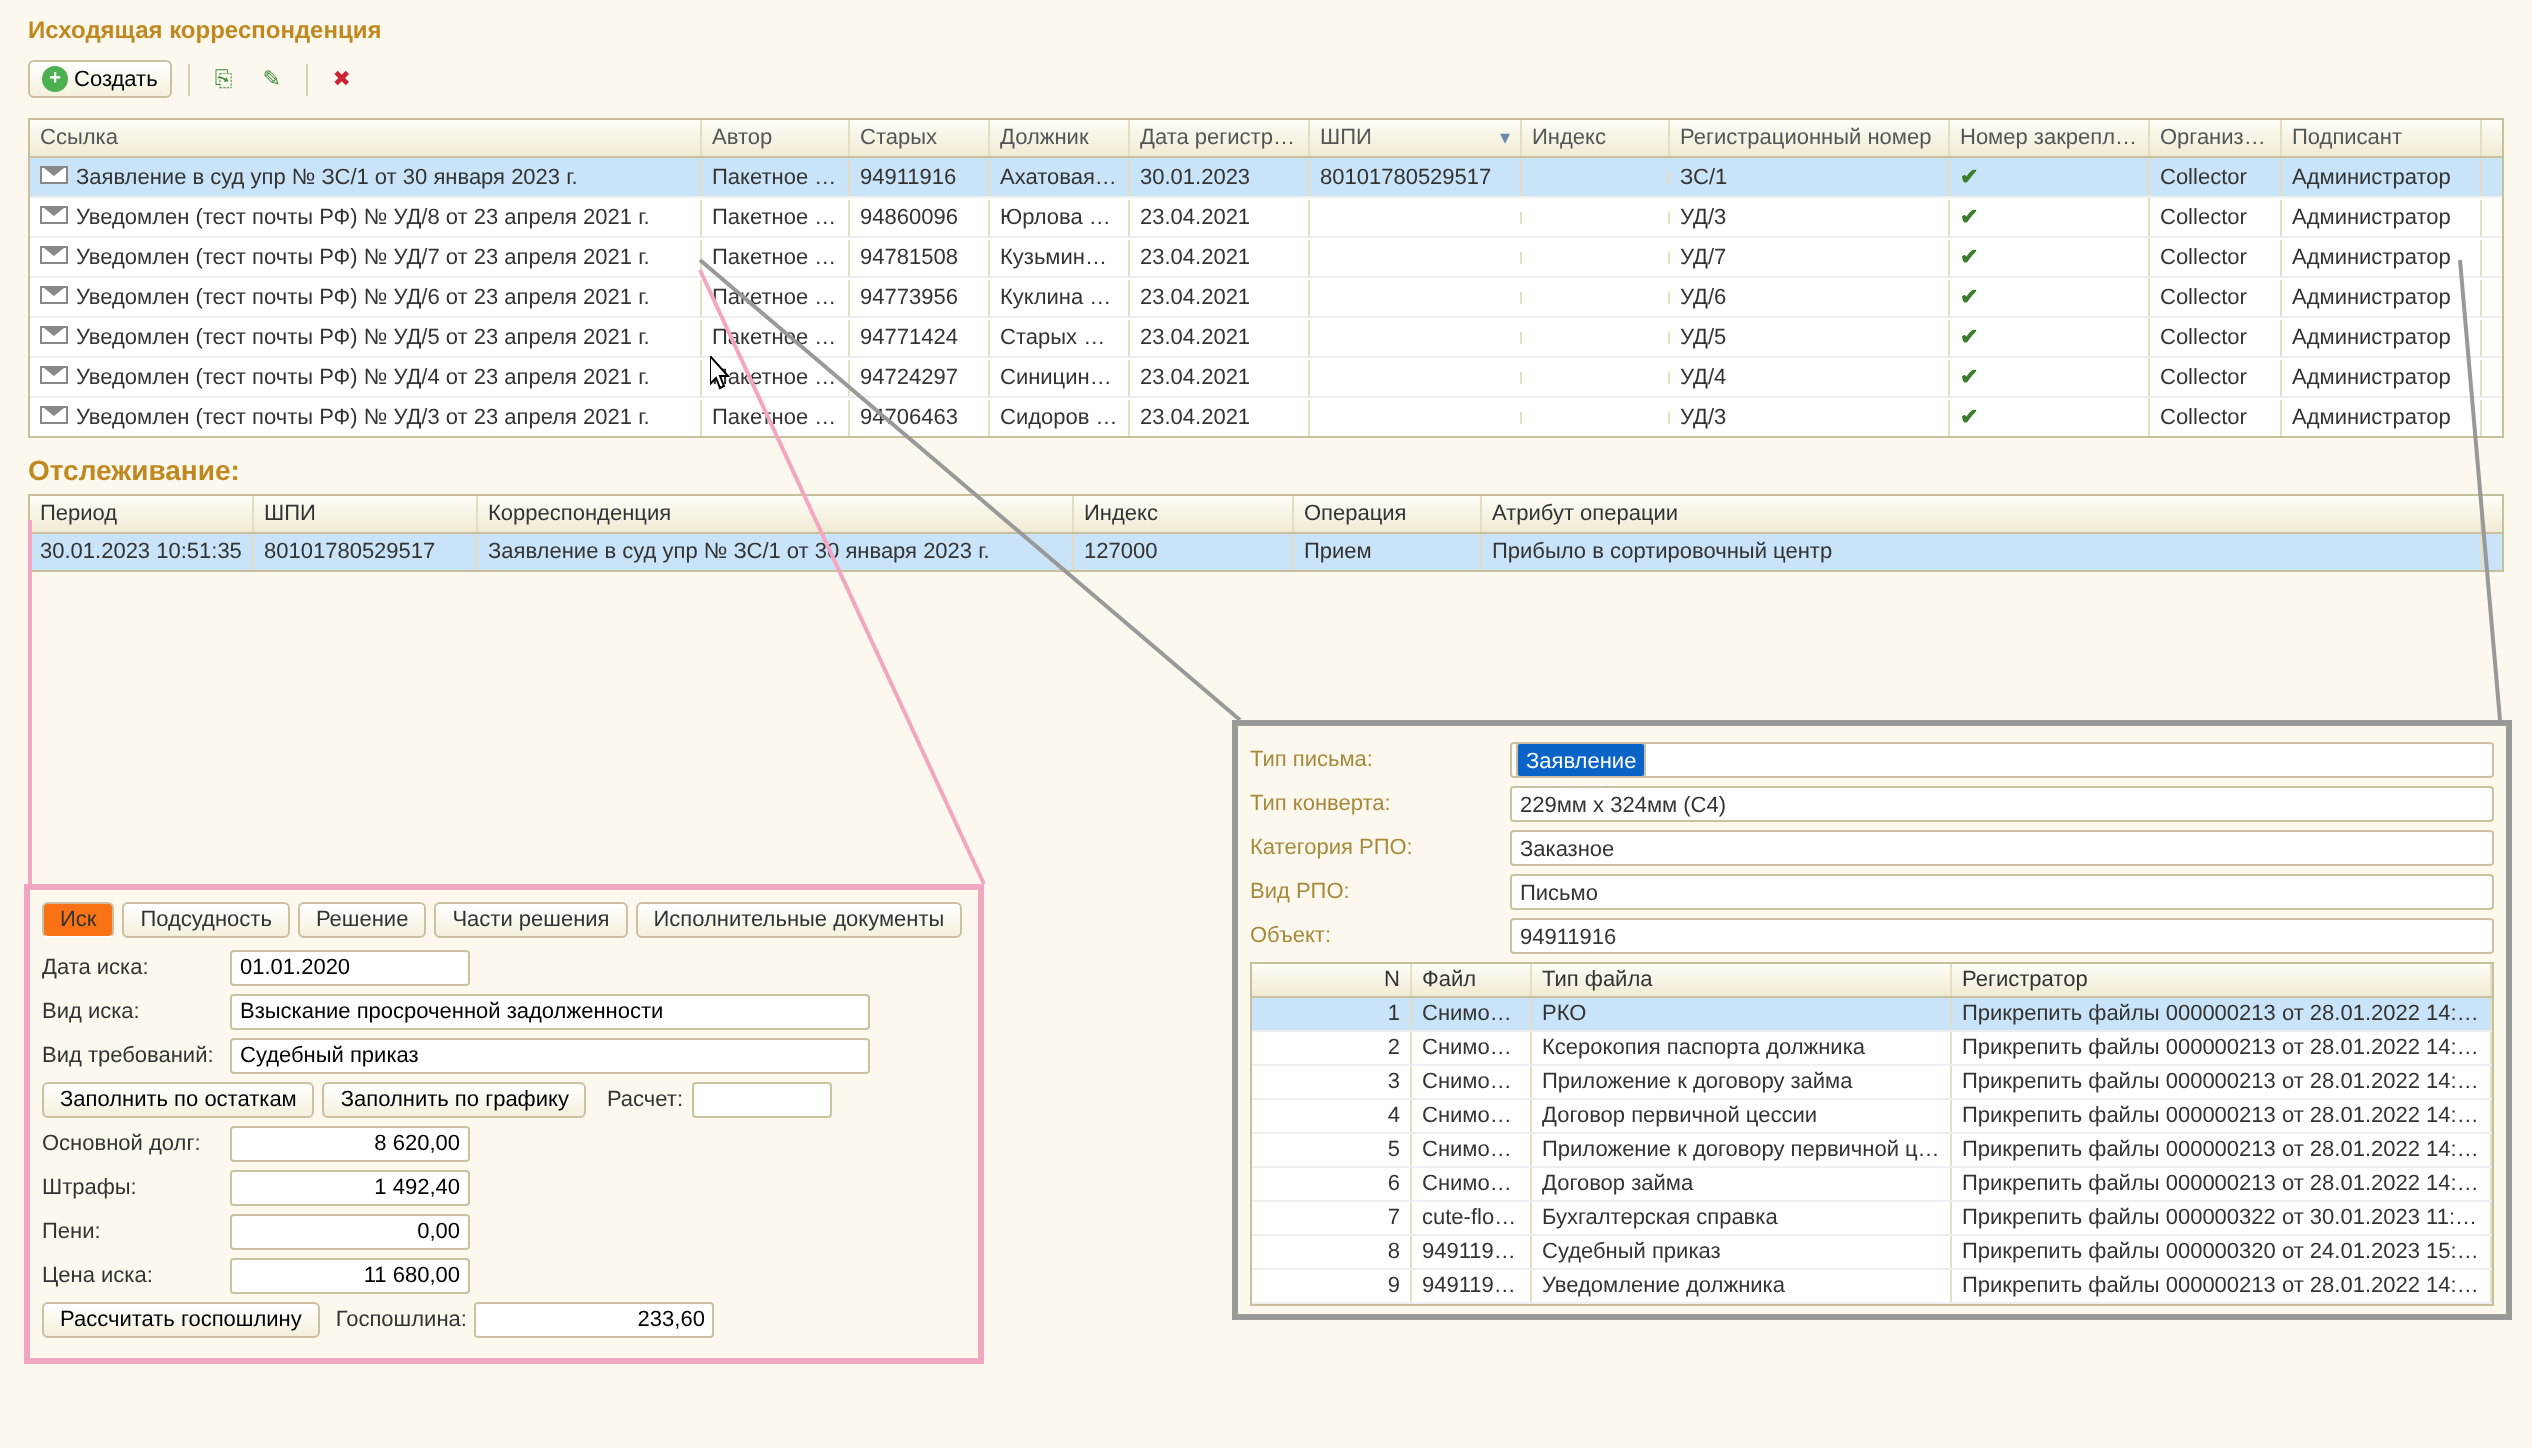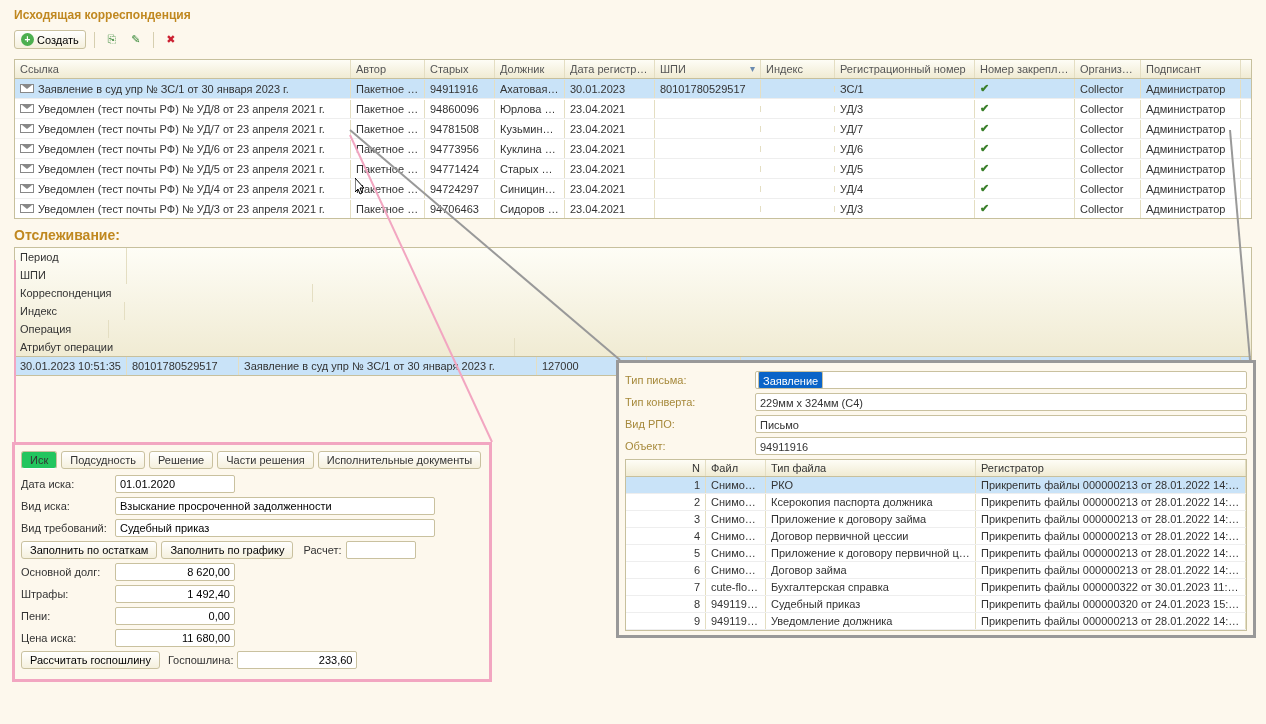--- a/index.html
+++ b/index.html
@@ -21,21 +21,21 @@
 .env-icon { display: inline-block; width: 14px; height: 9px; border: 1px solid #888; background: #fff; margin-right: 4px; position: relative; }
 .env-icon::after { content:""; position:absolute; left:1px; top:0; width:0;height:0; border-left:5px solid transparent; border-right:5px solid transparent; border-top:4px solid #888; }
 .check { color: #3a7f2a; font-weight: bold; }
 .filter-icon { float: right; color: #6a8ab0; font-size: 10px; }
 
 .c-link{width:336px;} .c-author{width:74px;} .c-object{width:70px;} .c-debtor{width:70px;} .c-date{width:90px;} .c-shpi{width:106px;} .c-index{width:74px;} .c-regnum{width:140px;} .c-numfix{width:100px;} .c-org{width:66px;} .c-signer{width:100px;}
 
 .section-title { color: #c08820; font-size: 14px; font-weight: bold; padding: 8px 14px 4px; }
 
 .track { margin: 0 14px; border: 1px solid #c7c09d; background:#fff; }
-.track-head { display:flex; background: linear-gradient(#fefdf6,#f0ebd3); border-bottom:1px solid #c7c09d;flex-direction:column; }
+.track-head { display:flex; background: linear-gradient(#fefdf6,#f0ebd3); border-bottom:1px solid #c7c09d; }
 .track-head .col, .track-row .col { padding:3px 5px; border-right:1px solid #e4dec2; font-size:11px; overflow:hidden; white-space:nowrap; text-overflow:ellipsis; }
 .track-row { display:flex; }
 .track-row.selected { background:#c9e3f8; }
 .t-period{width:112px;} .t-shpi{width:112px;} .t-corr{width:298px;} .t-index{width:110px;} .t-op{width:94px;} .t-attr{width:500px;}
 
 
 .callout { position:absolute; pointer-events:none; }
 .line-gray { stroke:#999; stroke-width:2; fill:none; }
 .line-pink { stroke:#f2a6c1; stroke-width:2; fill:none; }
 
@@ -53,21 +53,21 @@
 .files-head { background:linear-gradient(#fefdf6,#f0ebd3); border-bottom:1px solid #c7c09d; }
 .files-head .col, .files-row .col { padding:2px 5px; border-right:1px solid #e4dec2; font-size:11px; overflow:hidden; white-space:nowrap; text-overflow:ellipsis; }
 .files-row { border-bottom:1px solid #eee; }
 .files-row.selected { background:#c9e3f8; }
 .f-n{width:80px; text-align:right;} .f-file{width:60px;} .f-type{width:210px;} .f-reg{width:270px;}
 
 
 .detail-left { position:absolute; left:12px; top:442px; width:480px; border:3px solid #f2a6c1; background:#fdf8ed; padding:6px; }
 .tabs { display:flex; gap:4px; margin-bottom:6px; }
 .tab { border:1px solid #c9c19f; border-radius:3px; padding:2px 8px; background:linear-gradient(#fff,#f5f0dd); font-size:11px; cursor:pointer; }
-.tab.active { background:#22c55e; border-bottom-color:#fff; }
+.tab.active { background:#f97316; border-bottom-color:#fff; }
 .dl-row { display:flex; align-items:center; margin-bottom:4px; gap:4px; }
 .dl-row label { width:90px; font-size:11px; }
 .dl-row .inp { border:1px solid #c9c19f; border-radius:2px; background:#fff; padding:2px 4px; font-size:11px; height:18px; }
 .dl-row .inp.w1{width:320px;} .dl-row .inp.w2{width:120px;} .dl-row .inp.w-small{width:70px;}
 .btn { border:1px solid #c9c19f; border-radius:3px; padding:2px 8px; background:linear-gradient(#fff,#f5f0dd); font-size:11px; cursor:pointer; }
 .num-field { width:120px; text-align:right; border:1px solid #c9c19f; border-radius:2px; background:#fff; padding:2px 4px; font-size:11px; height:18px;}
 .cursor-arrow { position:absolute; left:355px; top:178px; width:12px; height:18px; pointer-events:none; }
 </style>
 </head>
 <body>
@@ -229,20 +229,24 @@
       <label>Тип письма:</label>
       <div class="field-wrap">
         <span class="field selected-blue">Заявление в суд упр</span>
       </div>
     </div>
   <div class="form-row">
       <label>Тип конверта:</label>
       <div class="field">229мм х 324мм (С4)</div>
     </div>
   <div class="form-row">
+      <label>Категория РПО:</label>
+      <div class="field">Заказное</div>
+    </div>
+  <div class="form-row">
       <label>Вид РПО:</label>
       <div class="field">Письмо</div>
     </div>
   <div class="form-row">
       <label>Объект:</label>
       <div class="field">94911916</div>
     </div>
   <div class="files-grid">
     <div class="files-head">
       <div class="col f-n">N</div>

